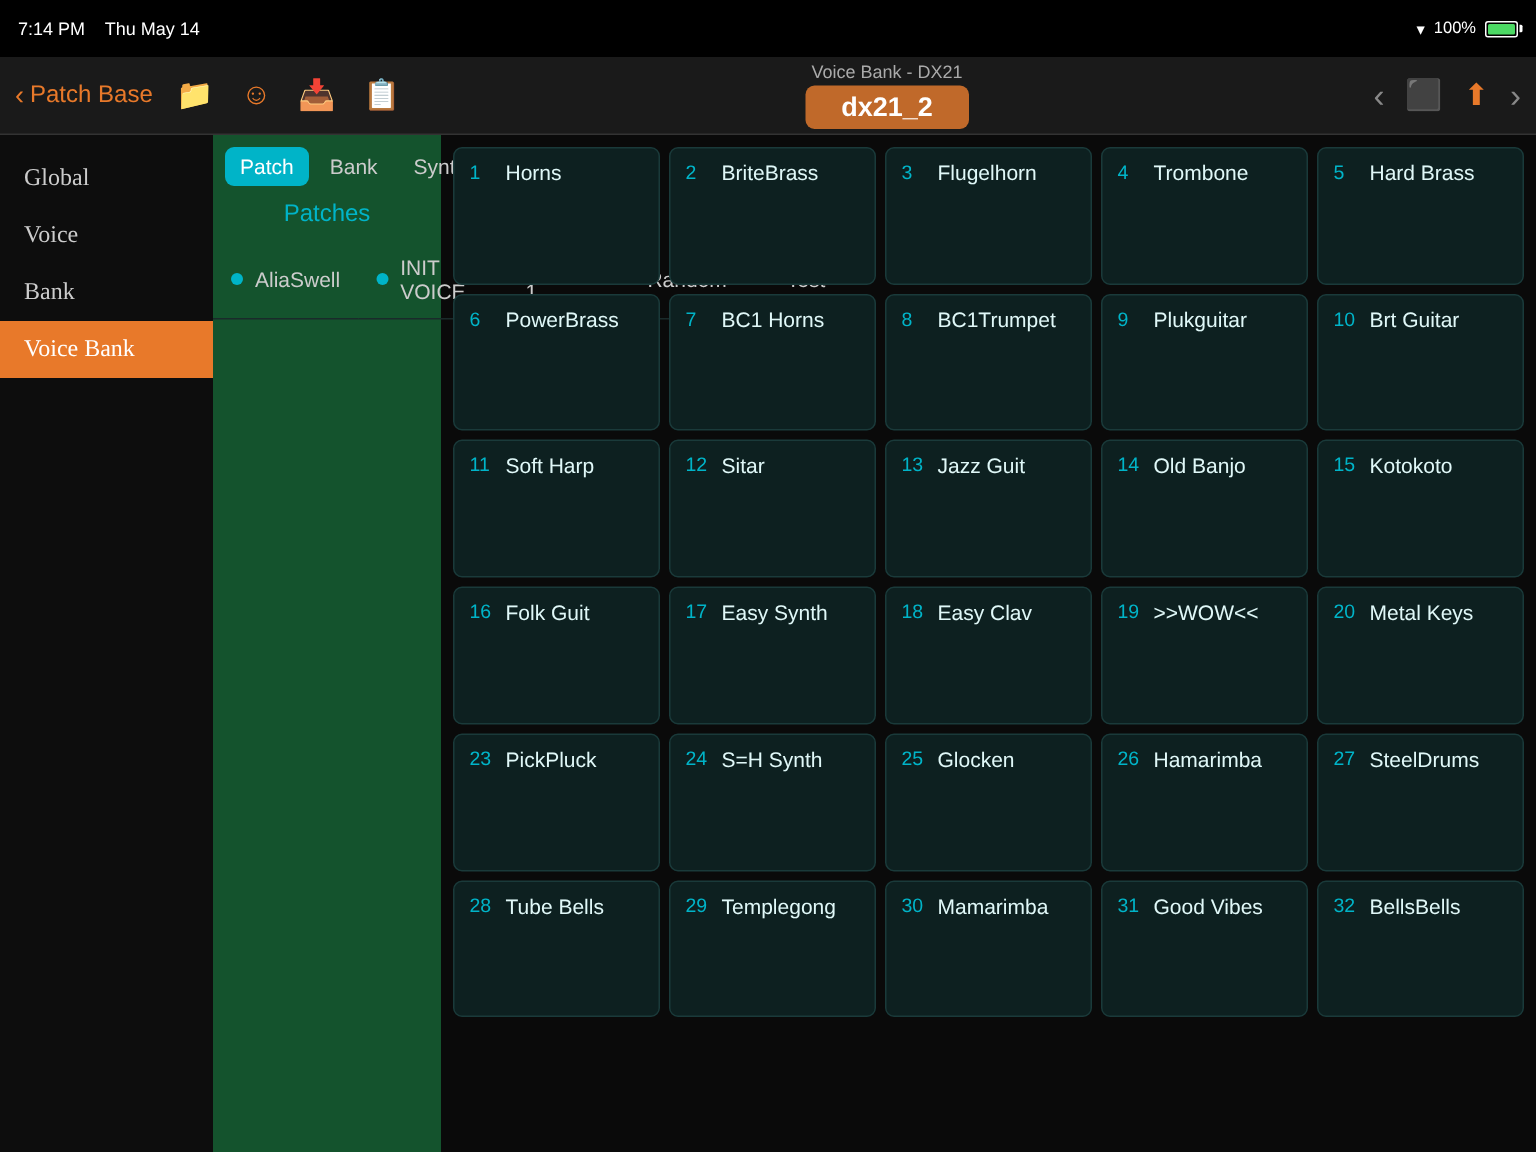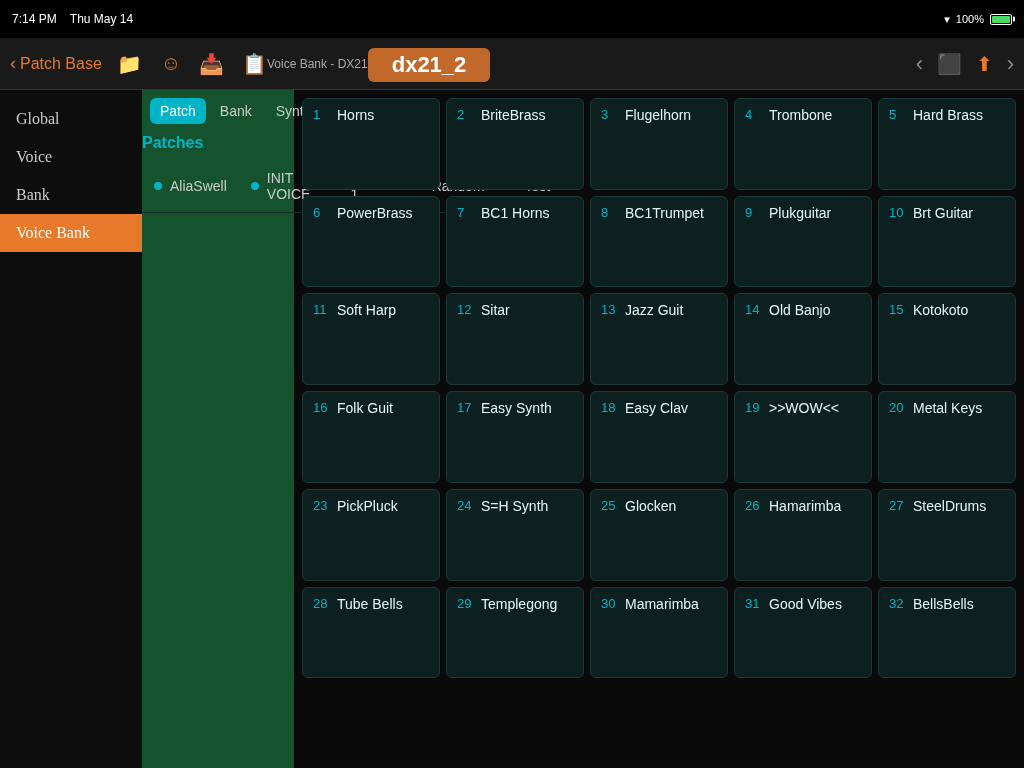--- a/index.html
+++ b/index.html
@@ -78,33 +78,33 @@
       align-items: center;
     }
     .nav-icon {
       color: #e8792a;
       font-size: 20px;
       cursor: pointer;
     }
     .voice-bank-header {
       flex: 1;
       display: flex;
-      flex-direction: row;
+      flex-direction: column;
       align-items: center;
     }
     .voice-bank-label {
       font-size: 12px;
       color: #aaa;
     }
     .voice-bank-name {
       background: #c0692a;
       color: #fff;
       padding: 4px 24px;
       border-radius: 6px;
-      font-size: 22px;
+      font-size: 18px;
       font-weight: 600;
       margin-top: 2px;
     }
     .top-nav-right {
       display: flex;
       align-items: center;
       gap: 14px;
     }
     .nav-arrow {
       color: #888;
@@ -165,22 +165,23 @@
       font-size: 14px;
       cursor: pointer;
       color: #ccc;
     }
     .patch-tab.active {
       background: #00b4c8;
       color: #fff;
     }
     .patches-title {
       color: #00b4c8;
+      text-align: center;
       font-size: 16px;
-      font-weight: 700;
+      font-weight: 400;
       padding: 10px 0 8px;
     }
     .patch-list {
       display: flex;
       flex-direction: row;
       gap: 0;
     }
     .patch-list-item {
       display: flex;
       align-items: center;

